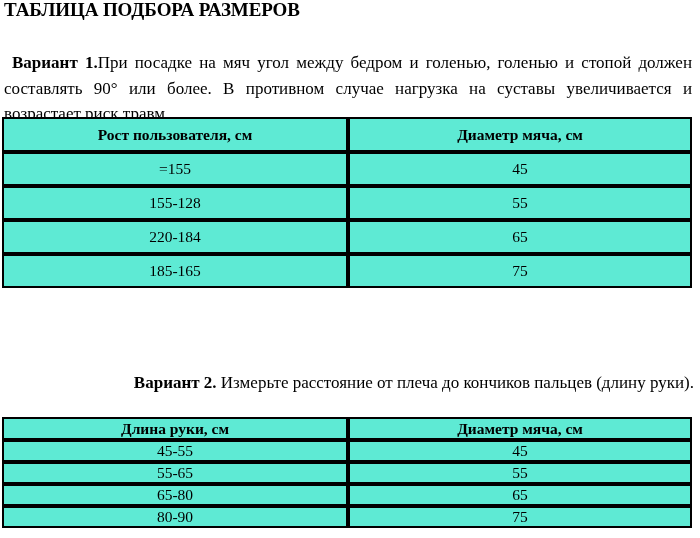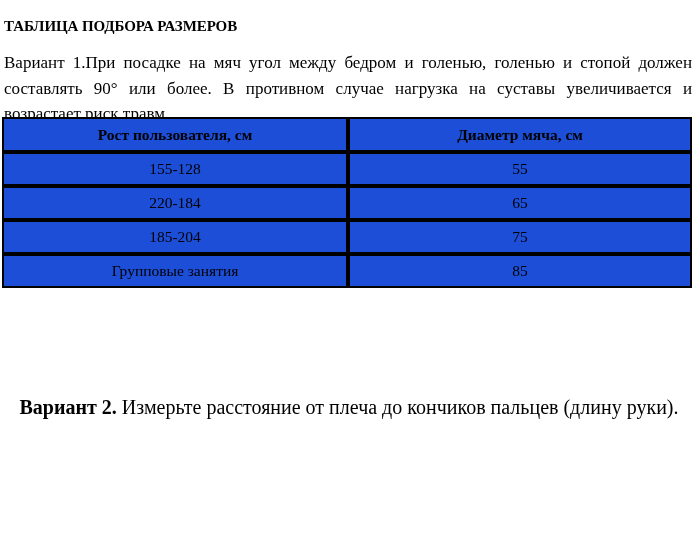--- a/index.html
+++ b/index.html
@@ -19,66 +19,66 @@
   .page {
     position: relative;
     width: 700px;
     height: 538px;
     box-sizing: border-box;
   }
 
   .doc-title {
     position: absolute;
     left: 4px;
-    top: 18px;
-    font-size: 15px;
+    top: 1px;
+    font-size: 19px;
     font-weight: bold;
     letter-spacing: -0.1px;
     line-height: 17px;
     white-space: nowrap;
   }
 
   .para1 {
     position: absolute;
     left: 4px;
     top: 33px;
     width: 688px;
     font-size: 17px;
     line-height: 25.5px;
     text-align: justify;
     text-justify: inter-word;
   }
-  .para1 .lead { font-weight: normal; }
+  .para1 .lead { font-weight: bold; margin-left: 8px; }
 
   .para2 {
     position: absolute;
     left: 4px;
-    top: 376px;
+    top: 354px;
     width: 690px;
-    font-size: 20px;
+    font-size: 17px;
     line-height: 23px;
-    text-align: center;
+    text-align: right;
     white-space: nowrap;
   }
   .para2 .lead { font-weight: bold; }
 
   table.sizing {
     position: absolute;
     border-collapse: separate;
     border-spacing: 0;
     table-layout: fixed;
   }
 
   table.sizing td {
     border: 2px solid #000000;
     text-align: center;
     vertical-align: middle;
     font-size: 15.5px;
     padding: 0;
-    background: #1d4ed8;
+    background: #5eead4;
     box-sizing: border-box;
   }
 
   table.sizing td.c1 { width: 346px; }
   table.sizing td.c2 { width: 344px; }
 
   td.green { background: #8CD04F; }
   td.hdr { font-weight: bold; }
 
   
@@ -108,34 +108,58 @@
 
   <p class="para1"><span class="lead">Вариант 1.</span><span>При посадке на мяч угол между бедром и голенью, голенью и стопой должен составлять 90° или более. В противном случае нагрузка на суставы увеличивается и возрастает риск травм.</span></p>
 
   <table class="sizing" id="table1">
     <tbody>
       <tr>
         <td class="c1 green hdr">Рост пользователя, см</td>
         <td class="c2 green hdr">Диаметр мяча, см</td>
       </tr>
       <tr>
+        <td class="c1">=155</td>
+        <td class="c2">45</td>
+      </tr>
+      <tr>
         <td class="c1">155-128</td>
         <td class="c2">55</td>
       </tr>
       <tr>
         <td class="c1">220-184</td>
         <td class="c2">65</td>
       </tr>
       <tr>
-        <td class="c1">185-204</td>
+        <td class="c1">185-165</td>
         <td class="c2">75</td>
-      </tr>
-      <tr>
-        <td class="c1 green">Групповые занятия</td>
-        <td class="c2 green">85</td>
       </tr>
     </tbody>
   </table>
 
   <p class="para2"><span class="lead">Вариант 2.</span><span> Измерьте расстояние от плеча до кончиков пальцев (длину руки).</span></p>
 
+  <table class="sizing" id="table2">
+    <tbody>
+      <tr>
+        <td class="c1 green hdr">Длина руки, см</td>
+        <td class="c2 green hdr">Диаметр мяча, см</td>
+      </tr>
+      <tr>
+        <td class="c1">45-55</td>
+        <td class="c2">45</td>
+      </tr>
+      <tr>
+        <td class="c1 green">55-65</td>
+        <td class="c2 green">55</td>
+      </tr>
+      <tr>
+        <td class="c1">65-80</td>
+        <td class="c2">65</td>
+      </tr>
+      <tr>
+        <td class="c1 green">80-90</td>
+        <td class="c2 green">75</td>
+      </tr>
+    </tbody>
+  </table>
 
 </div>
 
 </body></html>

